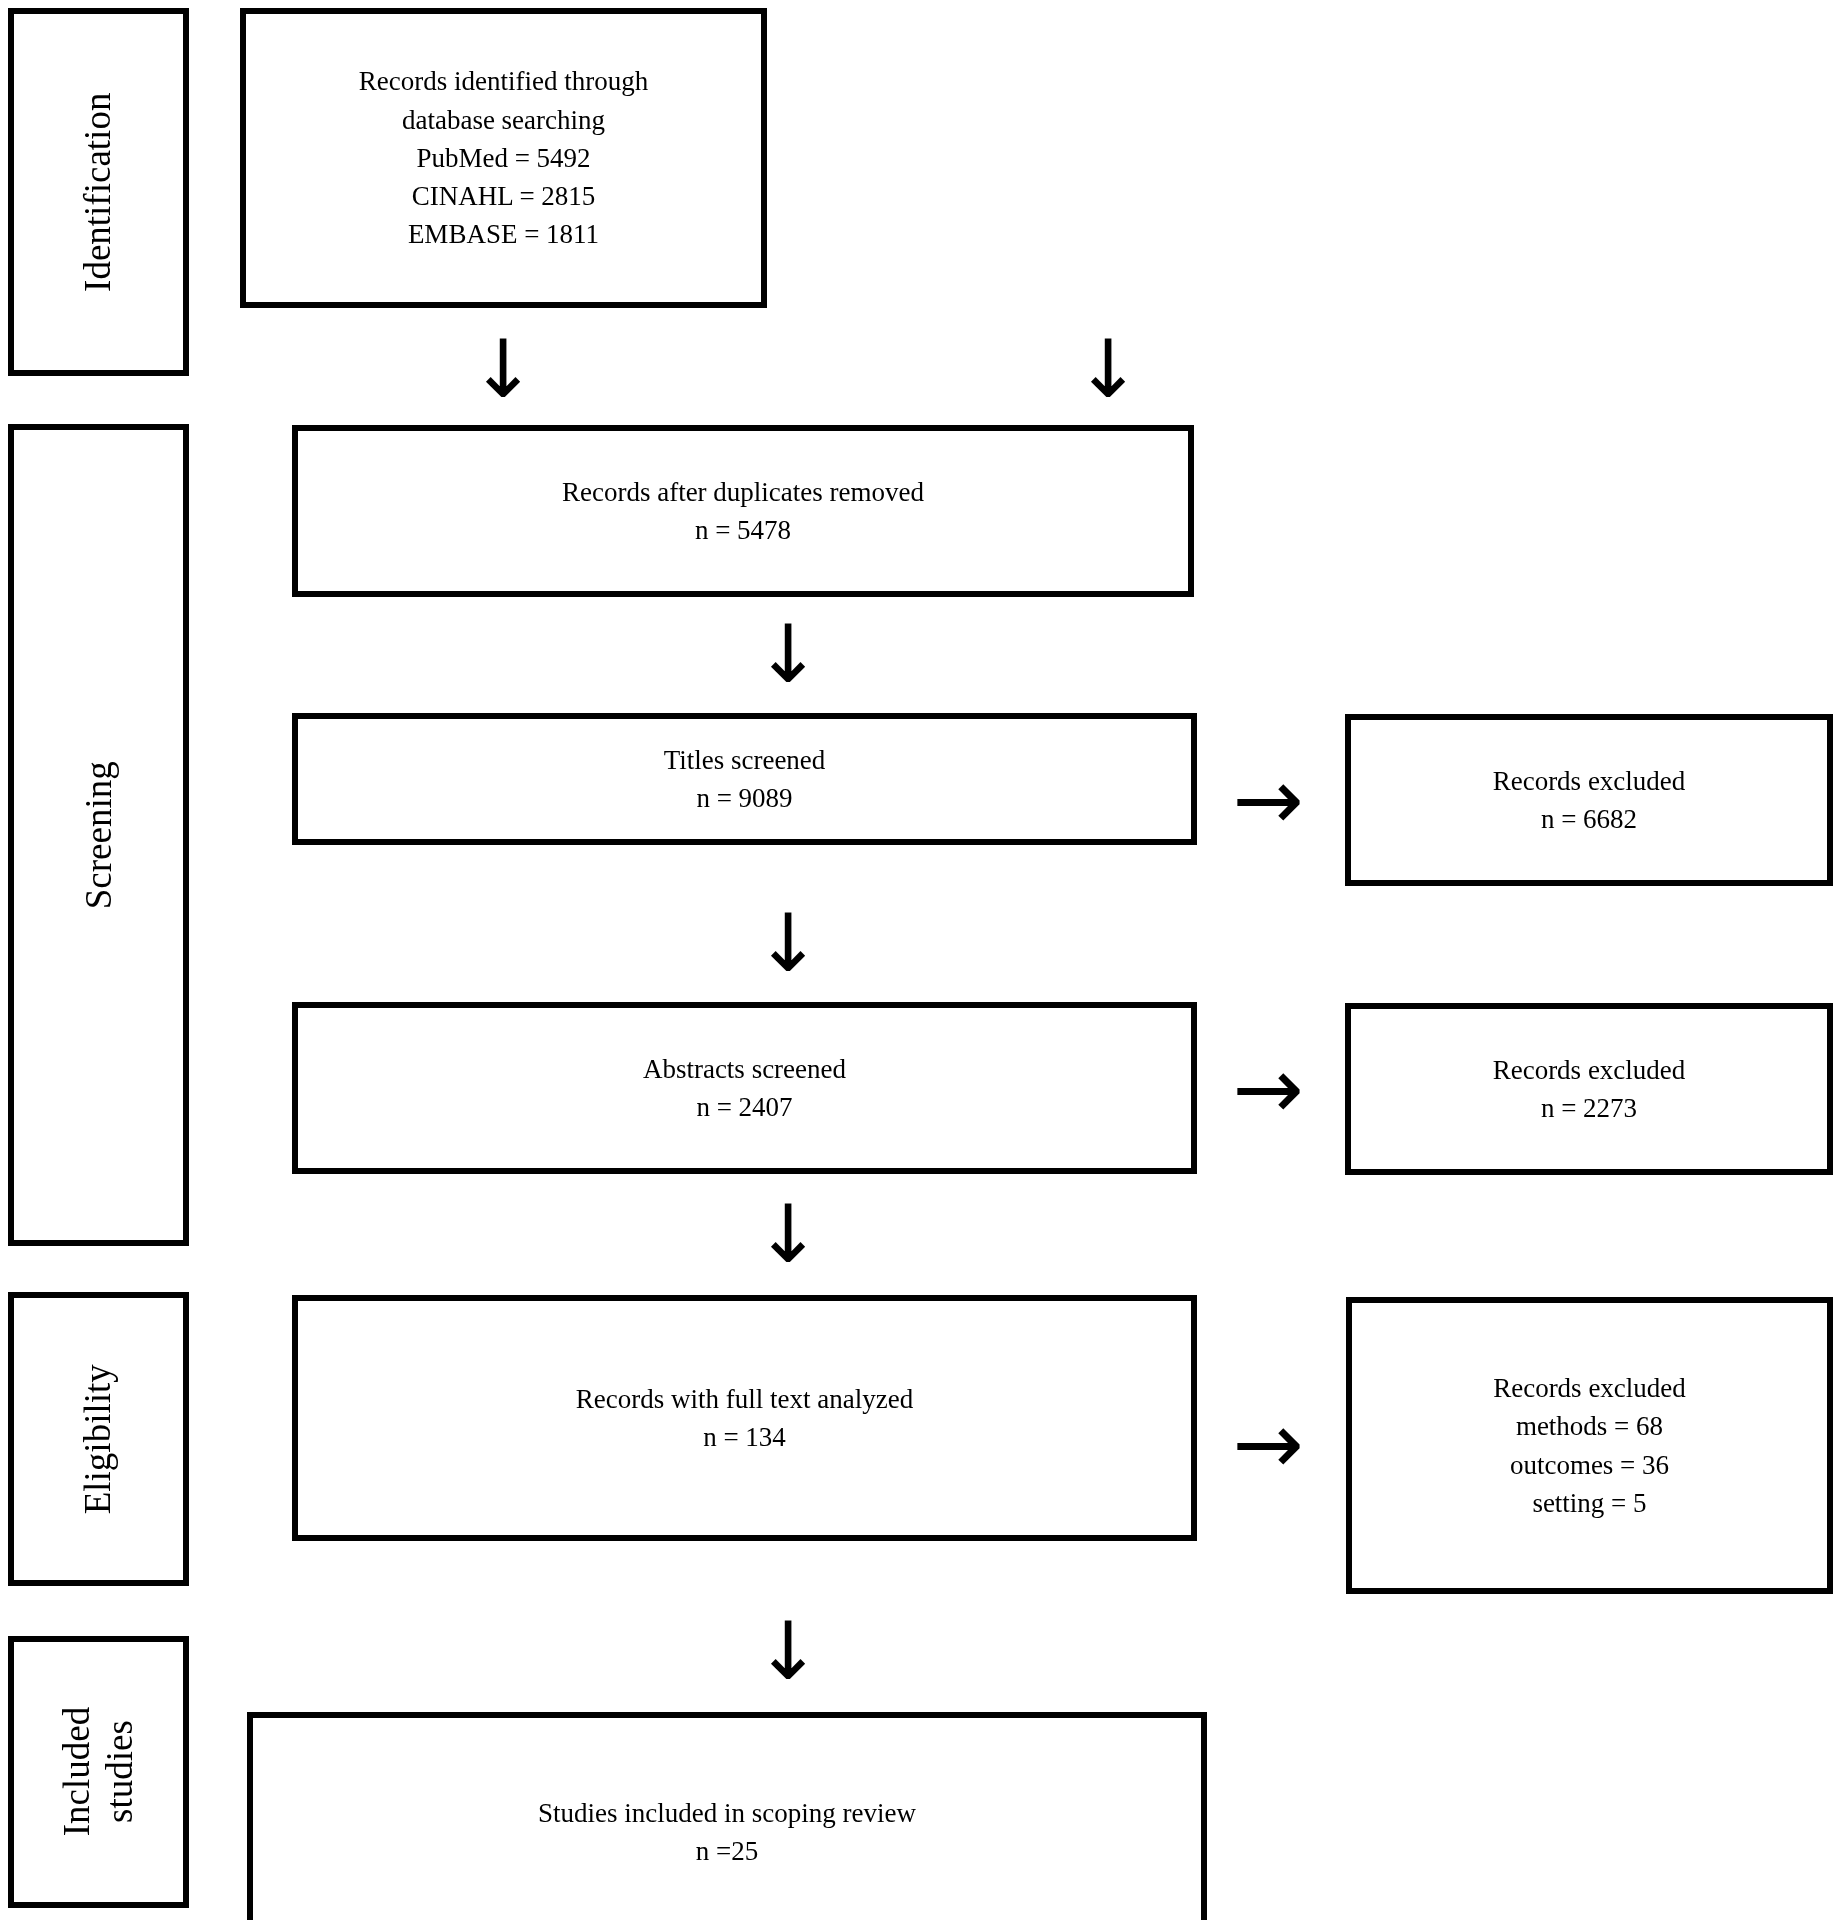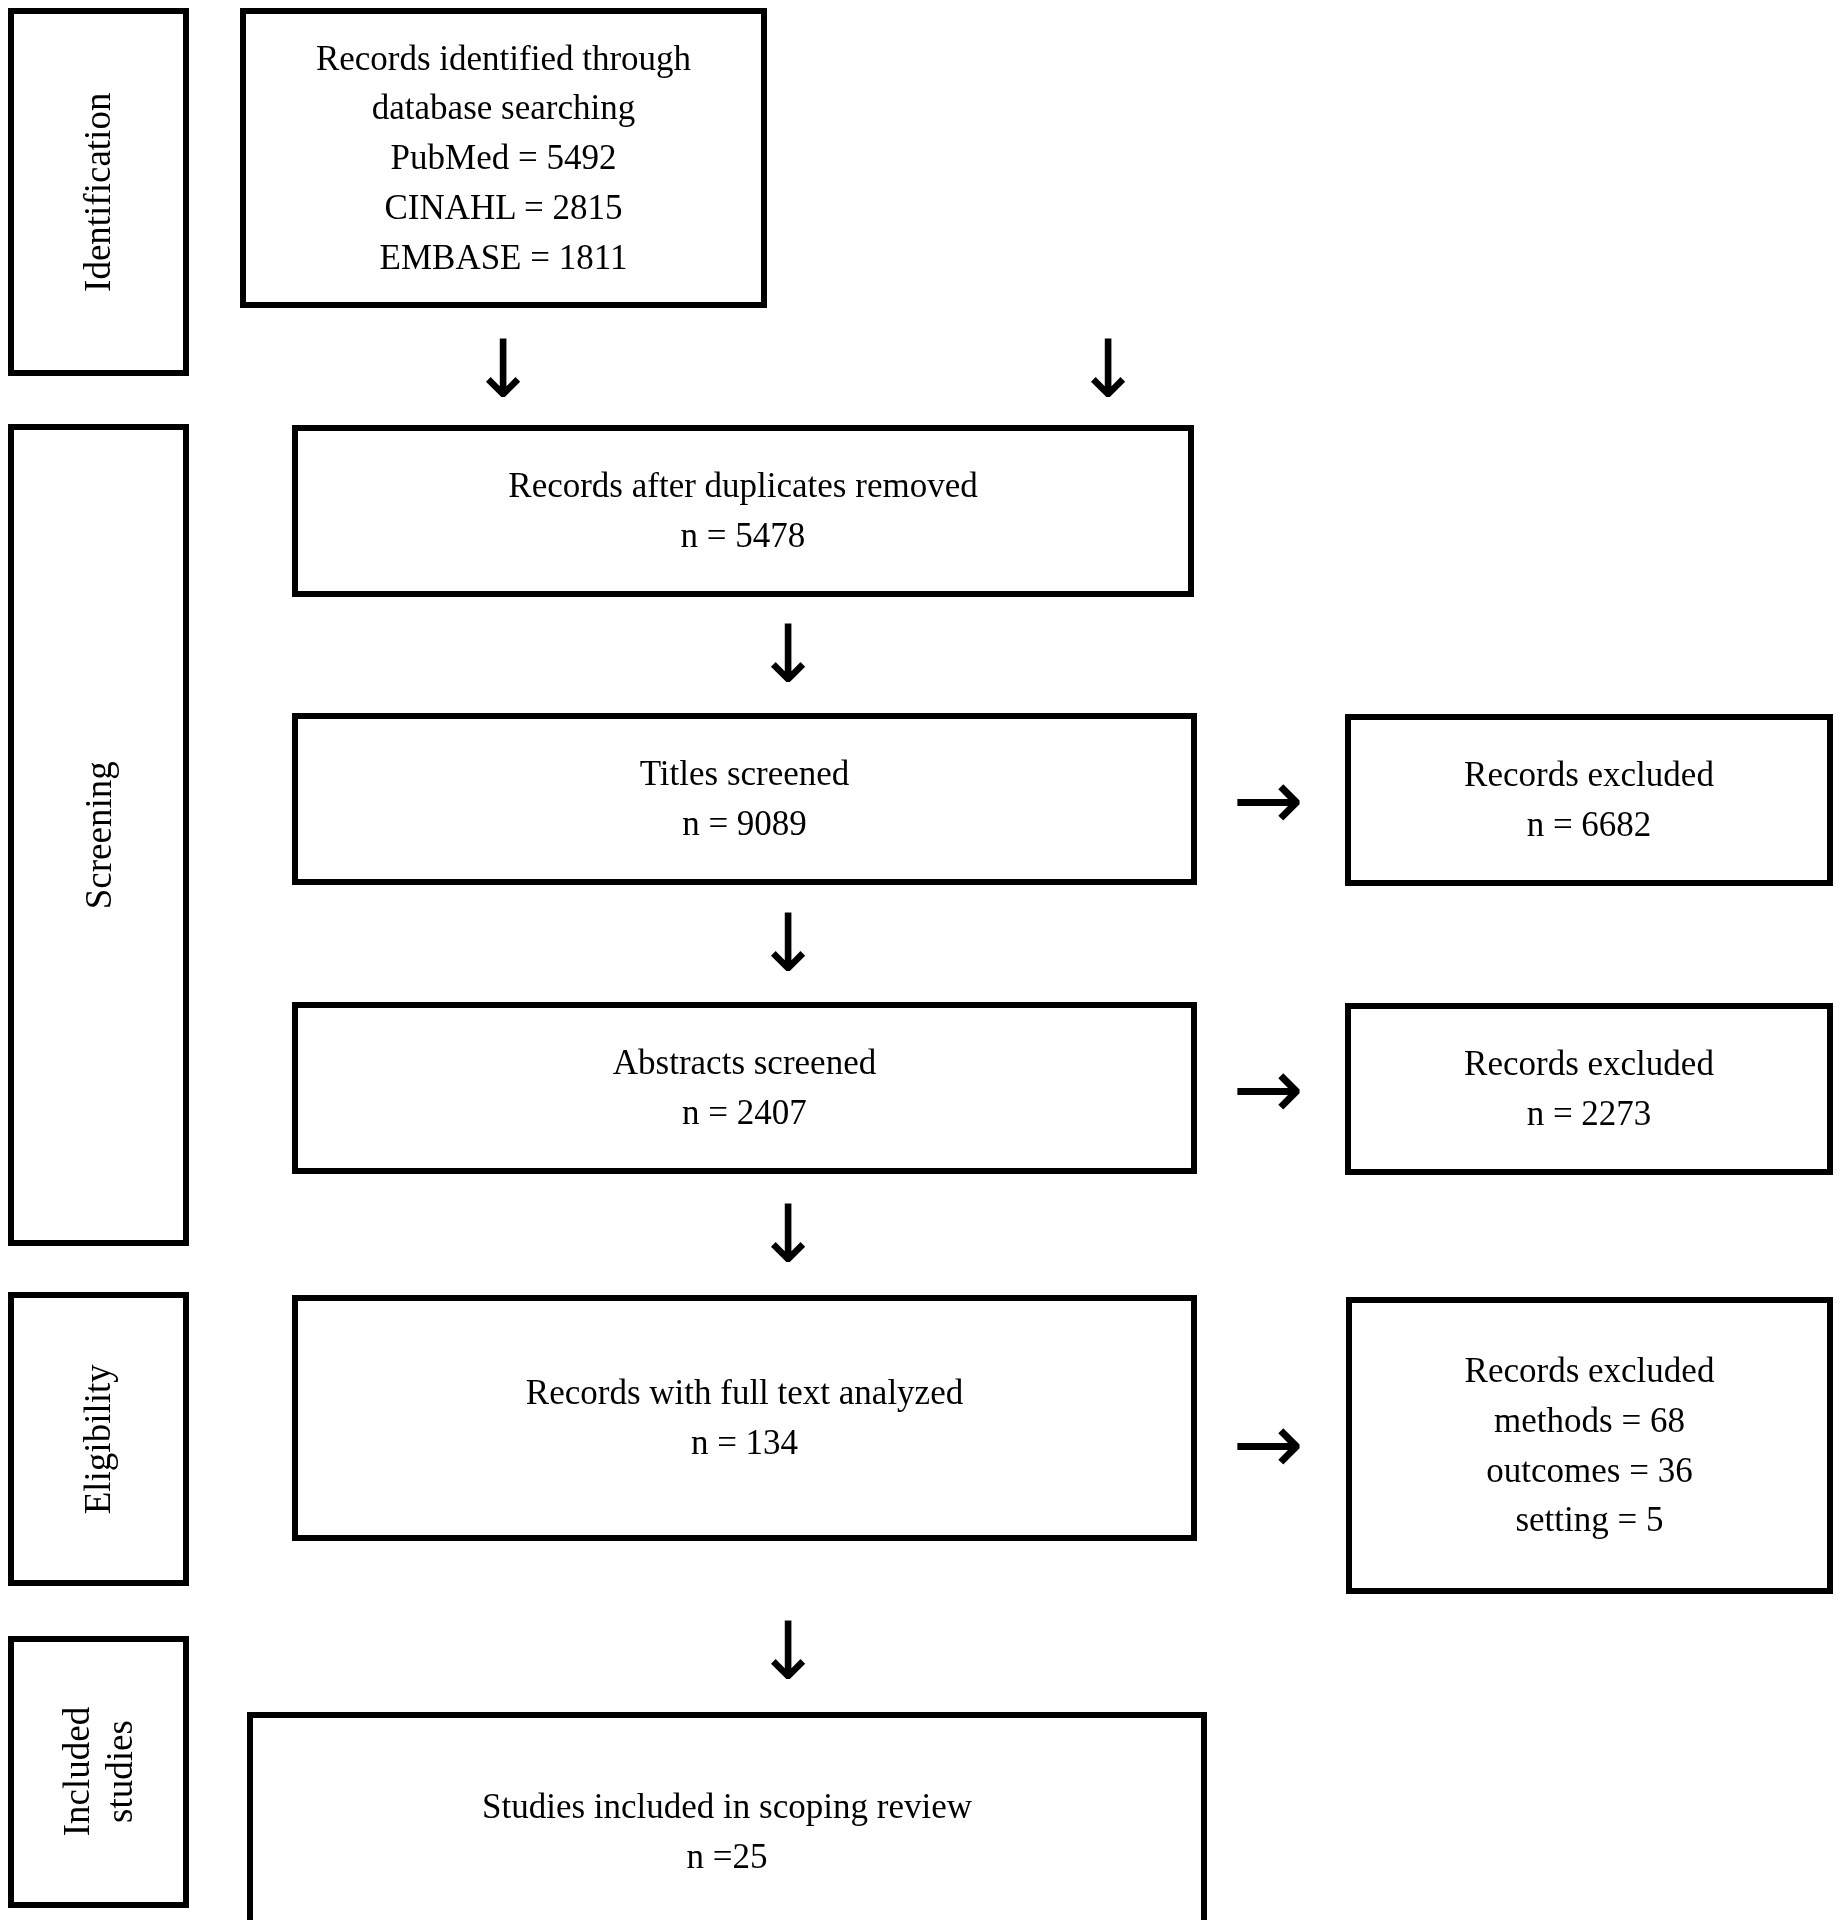--- a/index.html
+++ b/index.html
@@ -21,21 +21,21 @@
     box-sizing: border-box;
     border: 6px solid #000000;
     background: #ffffff;
     display: flex;
     align-items: center;
     justify-content: center;
     text-align: center;
   }
   .box-text {
     white-space: pre-line;
-    font-size: 35px;
+    font-size: 27px;
     line-height: 1.42;
     color: #000000;
     text-align: center;
   }
   .stage-label {
     white-space: pre-line;
     font-size: 37px;
     line-height: 1.15;
     text-align: center;
     transform: rotate(-90deg);
@@ -54,21 +54,21 @@
 
   
   #stage-identification { left: 8px;  top: 8px;    width: 181px; height: 368px; }
   #stage-screening      { left: 8px;  top: 424px;  width: 181px; height: 822px; }
   #stage-eligibility    { left: 8px;  top: 1292px; width: 181px; height: 294px; }
   #stage-included       { left: 8px;  top: 1636px; width: 181px; height: 272px; }
 
   #box-db-search        { left: 240px; top: 8px;    width: 527px; height: 300px; }
   #box-other-sources    { left: 930px; top: 8px;    width: 440px; height: 300px; }
   #box-duplicates       { left: 292px; top: 425px;  width: 902px; height: 172px; }
-  #box-titles           { left: 292px; top: 713px;  width: 905px; height: 172px; }
+  #box-titles           { left: 292px; top: 713px;  width: 905px; height: 132px; }
   #box-abstracts        { left: 292px; top: 1002px; width: 905px; height: 172px; }
   #box-fulltext         { left: 292px; top: 1295px; width: 905px; height: 246px; }
   #box-included         { left: 247px; top: 1712px; width: 960px; height: 240px; }
 
   #box-excluded-titles    { left: 1345px; top: 714px;  width: 488px; height: 172px; }
   #box-excluded-abstracts { left: 1345px; top: 1003px; width: 488px; height: 172px; }
   #box-excluded-fulltext  { left: 1346px; top: 1297px; width: 487px; height: 297px; }
 
   #arrow-down-1 { left: 503px;  top: 370px; }
   #arrow-down-2 { left: 1108px; top: 370px; }

